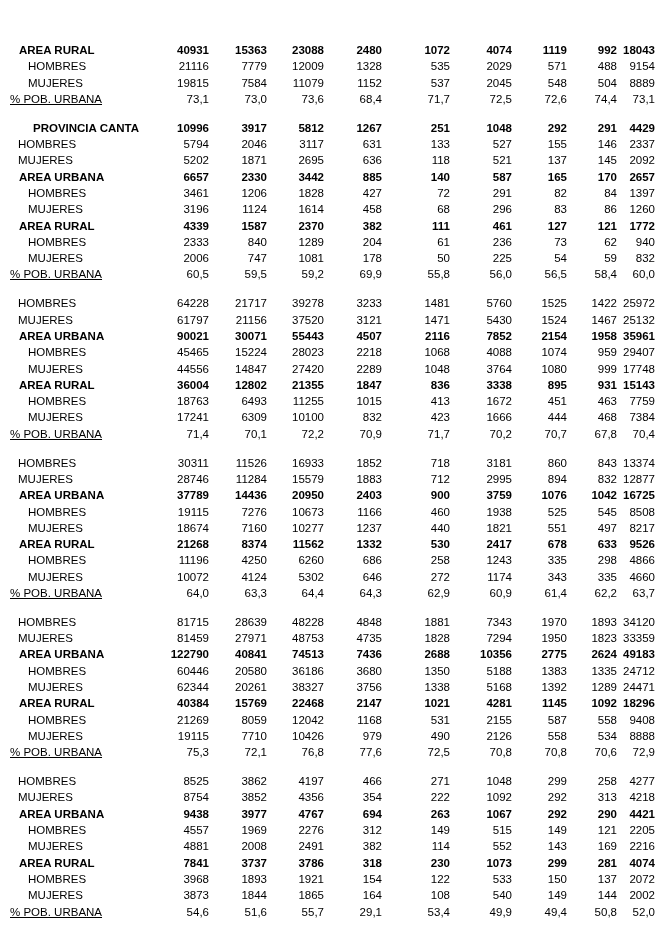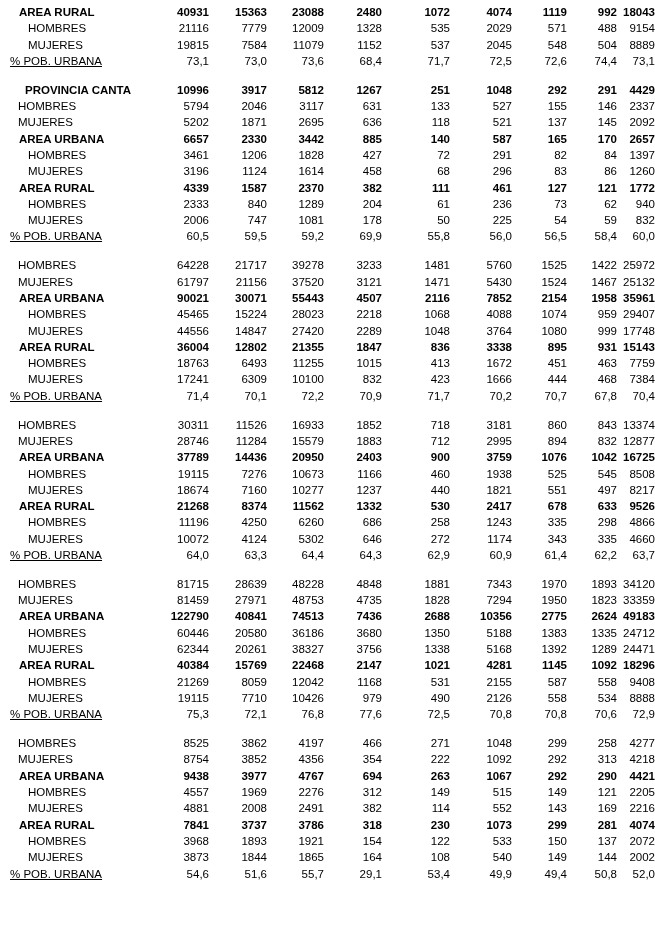--- a/index.html
+++ b/index.html
@@ -14,35 +14,36 @@
     height: 949px;
     padding-top: 4px;
     box-sizing: border-box;
     overflow: hidden;
     background: #ffffff;
   }
   table.census {
     border-collapse: collapse;
     table-layout: fixed;
     width: 655px;
+    margin-top: 38px;
   }
   table.census td {
     padding: 0;
     font-size: 11.5px;
     line-height: 16.3px;
     white-space: nowrap;
     overflow: hidden;
   }
   td.num { text-align: right; padding-right: 2px; }
   td.label { text-align: left; }
 
   tr.gap-row td { line-height: 12.6px; font-size: 1px; height: 12.6px; }
 
   tr.row-province td { font-weight: bold; }
-  tr.row-province td.label { padding-left: 25px; }
+  tr.row-province td.label { padding-left: 25px; text-align: center; }
 
   tr.row-area td { font-weight: bold; }
   tr.row-area td.label { padding-left: 19px; }
 
   tr.row-sub1 td.label { padding-left: 18px; }
   tr.row-sub2 td.label { padding-left: 28px; }
   tr.row-pct td.label { padding-left: 10px; text-decoration: underline; }
 </style>
 </head>
 <body>

